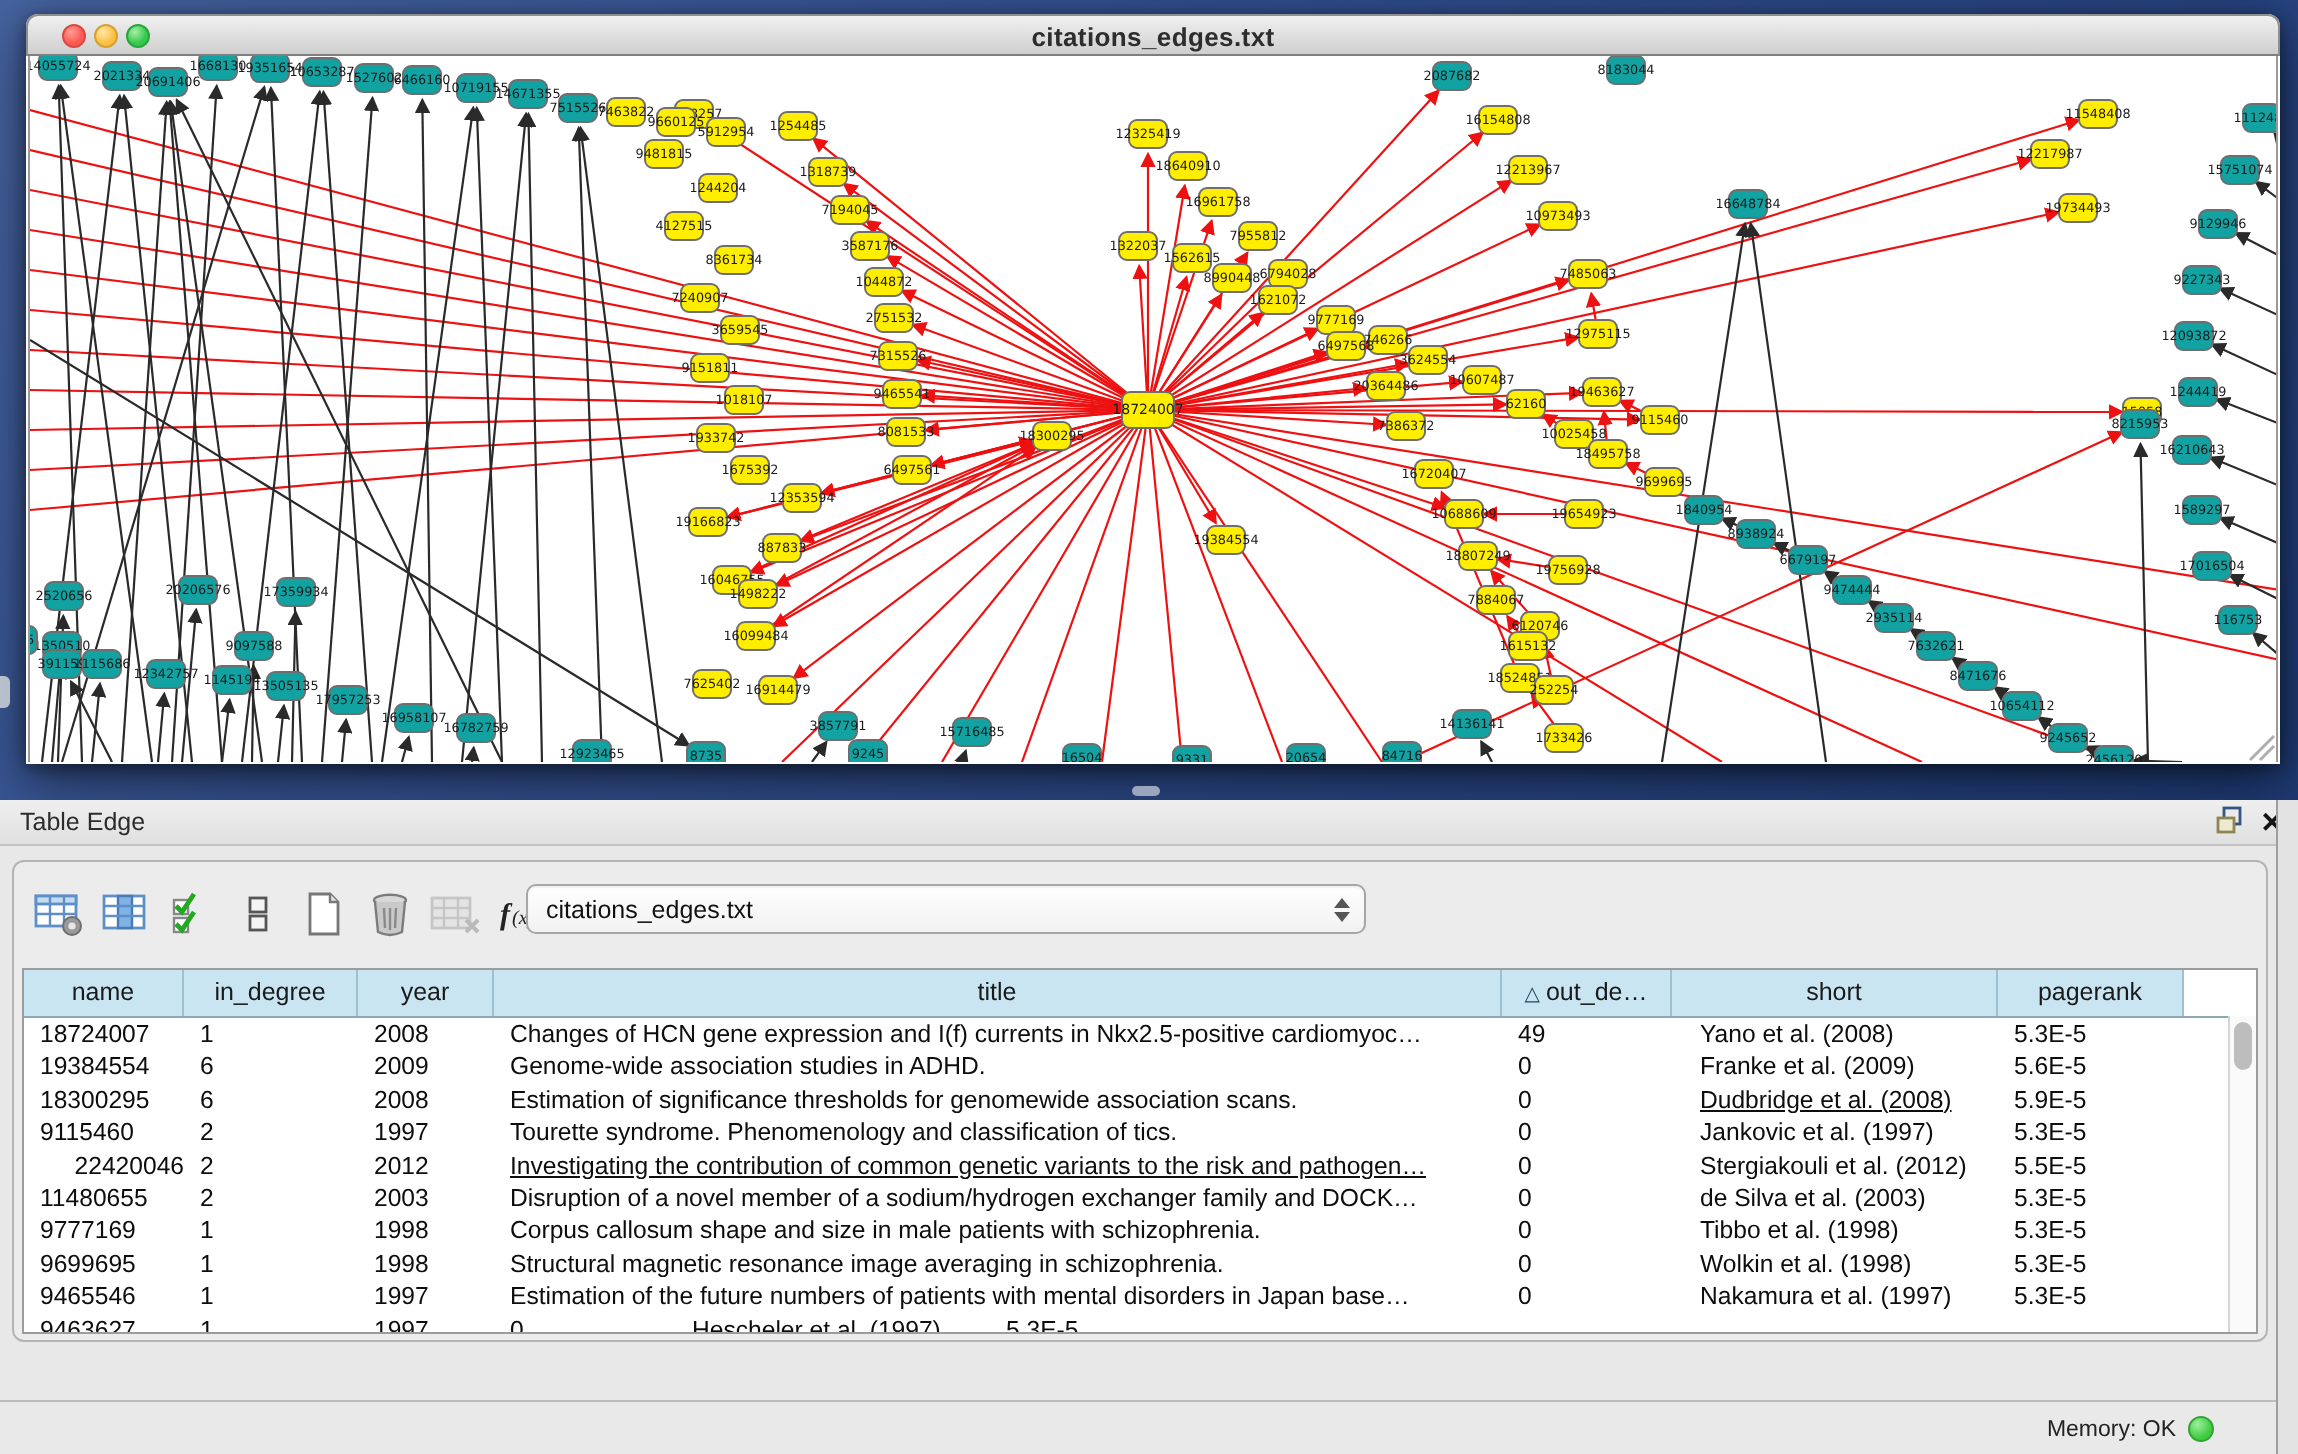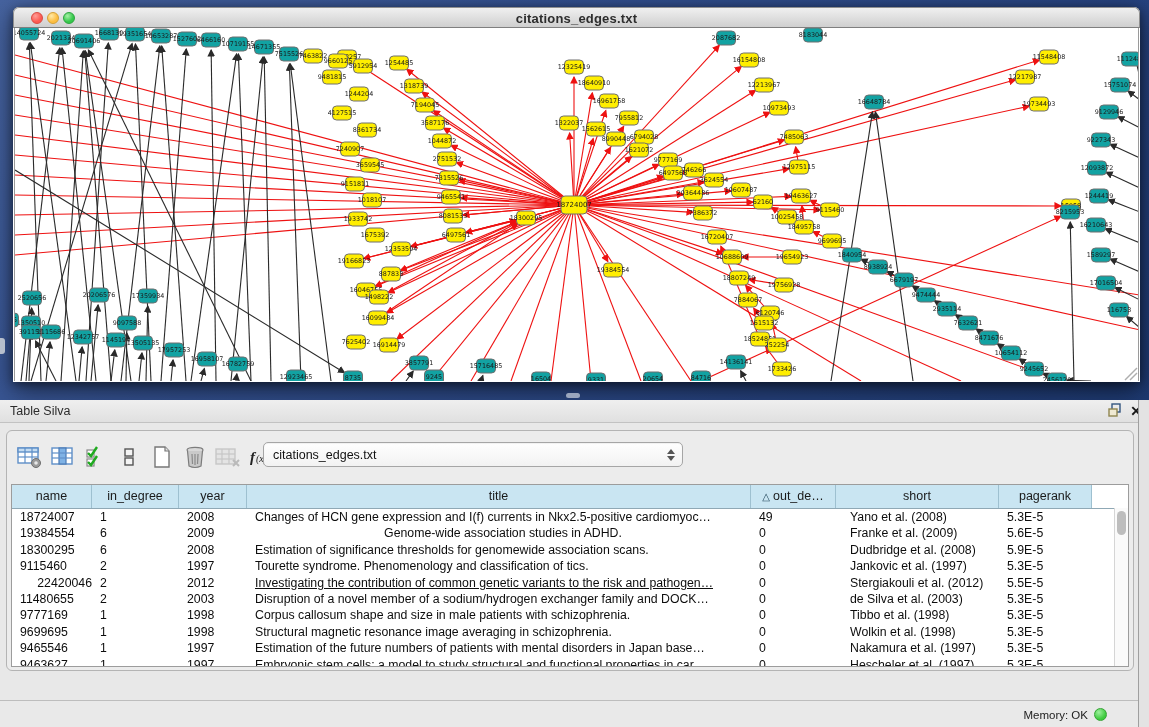--- a/index.html
+++ b/index.html
@@ -866,21 +866,21 @@
         </g>
       </svg>
     </div>
   </div>
   <div class="left-edge-tab"></div>
   <div class="splitter-handle"></div>
 </div>
 
 <div class="table-panel">
   <div class="panel-header">
-    <span class="panel-title">Table Silva</span>
+    <span class="panel-title">Table Edge</span>
     <button class="panel-btn float">
       <svg width="15" height="14" viewBox="0 0 15 14">
         <rect x="4" y="1" width="8" height="8" fill="none" stroke="#33557f" stroke-width="1.4"></rect>
         <rect x="1" y="6" width="8" height="7" fill="#efe9d2" stroke="#8f8550" stroke-width="1.4"></rect>
       </svg>
     </button>
     <button class="panel-btn close">✕</button>
   </div>
 
   <div class="panel-group">
@@ -975,32 +975,32 @@
             <div class="td" style="width: 68px;">2008</div>
             <div class="td" style="width: 504px;">Changes of HCN gene expression and I(f) currents in Nkx2.5-positive cardiomyoc…</div>
             <div class="td" style="width: 85px;">49</div>
             <div class="td" style="width: 163px; padding-left: 14px;">Yano et al. (2008)</div>
             <div class="td" style="width: 93px;">5.3E-5</div>
           </div>
           <div class="tr">
             <div class="td" style="width: 80px;">19384554</div>
             <div class="td" style="width: 87px;">6</div>
             <div class="td" style="width: 68px;">2009</div>
-            <div class="td" style="width: 504px; text-align: center;">Genome-wide association studies in ADHD.</div>
+            <div class="td" style="width: 504px;">Genome-wide association studies in ADHD.</div>
             <div class="td" style="width: 85px;">0</div>
             <div class="td" style="width: 163px; padding-left: 14px;">Franke et al. (2009)</div>
             <div class="td" style="width: 93px;">5.6E-5</div>
           </div>
           <div class="tr">
             <div class="td" style="width: 80px;">18300295</div>
             <div class="td" style="width: 87px;">6</div>
             <div class="td" style="width: 68px;">2008</div>
             <div class="td" style="width: 504px;">Estimation of significance thresholds for genomewide association scans.</div>
             <div class="td" style="width: 85px;">0</div>
-            <div class="td" style="width: 163px; padding-left: 14px;">Dudbridge et al. (2008)</div>
+            <div class="td" style="width: 163px; padding-left: 14px; text-decoration: underline;">Dudbridge et al. (2008)</div>
             <div class="td" style="width: 93px;">5.9E-5</div>
           </div>
           <div class="tr">
             <div class="td" style="width: 80px;">9115460</div>
             <div class="td" style="width: 87px;">2</div>
             <div class="td" style="width: 68px;">1997</div>
             <div class="td" style="width: 504px;">Tourette syndrome. Phenomenology and classification of tics.</div>
             <div class="td" style="width: 85px;">0</div>
             <div class="td" style="width: 163px; padding-left: 14px;">Jankovic et al. (1997)</div>
             <div class="td" style="width: 93px;">5.3E-5</div>
@@ -1047,21 +1047,20 @@
             <div class="td" style="width: 68px;">1997</div>
             <div class="td" style="width: 504px;">Estimation of the future numbers of patients with mental disorders in Japan base…</div>
             <div class="td" style="width: 85px;">0</div>
             <div class="td" style="width: 163px; padding-left: 14px;">Nakamura et al. (1997)</div>
             <div class="td" style="width: 93px;">5.3E-5</div>
           </div>
           <div class="tr">
             <div class="td" style="width: 80px;">9463627</div>
             <div class="td" style="width: 87px;">1</div>
             <div class="td" style="width: 68px;">1997</div>
-            <div class="td" style="width: 504px;">Embryonic stem cells: a model to study structural and functional properties in car…</div>
             <div class="td" style="width: 85px;">0</div>
             <div class="td" style="width: 163px; padding-left: 14px;">Hescheler et al. (1997)</div>
             <div class="td" style="width: 93px;">5.3E-5</div>
           </div>
         </div>
       <div class="vscroll">
         <div class="vthumb"></div>
       </div>
     </div>
 

